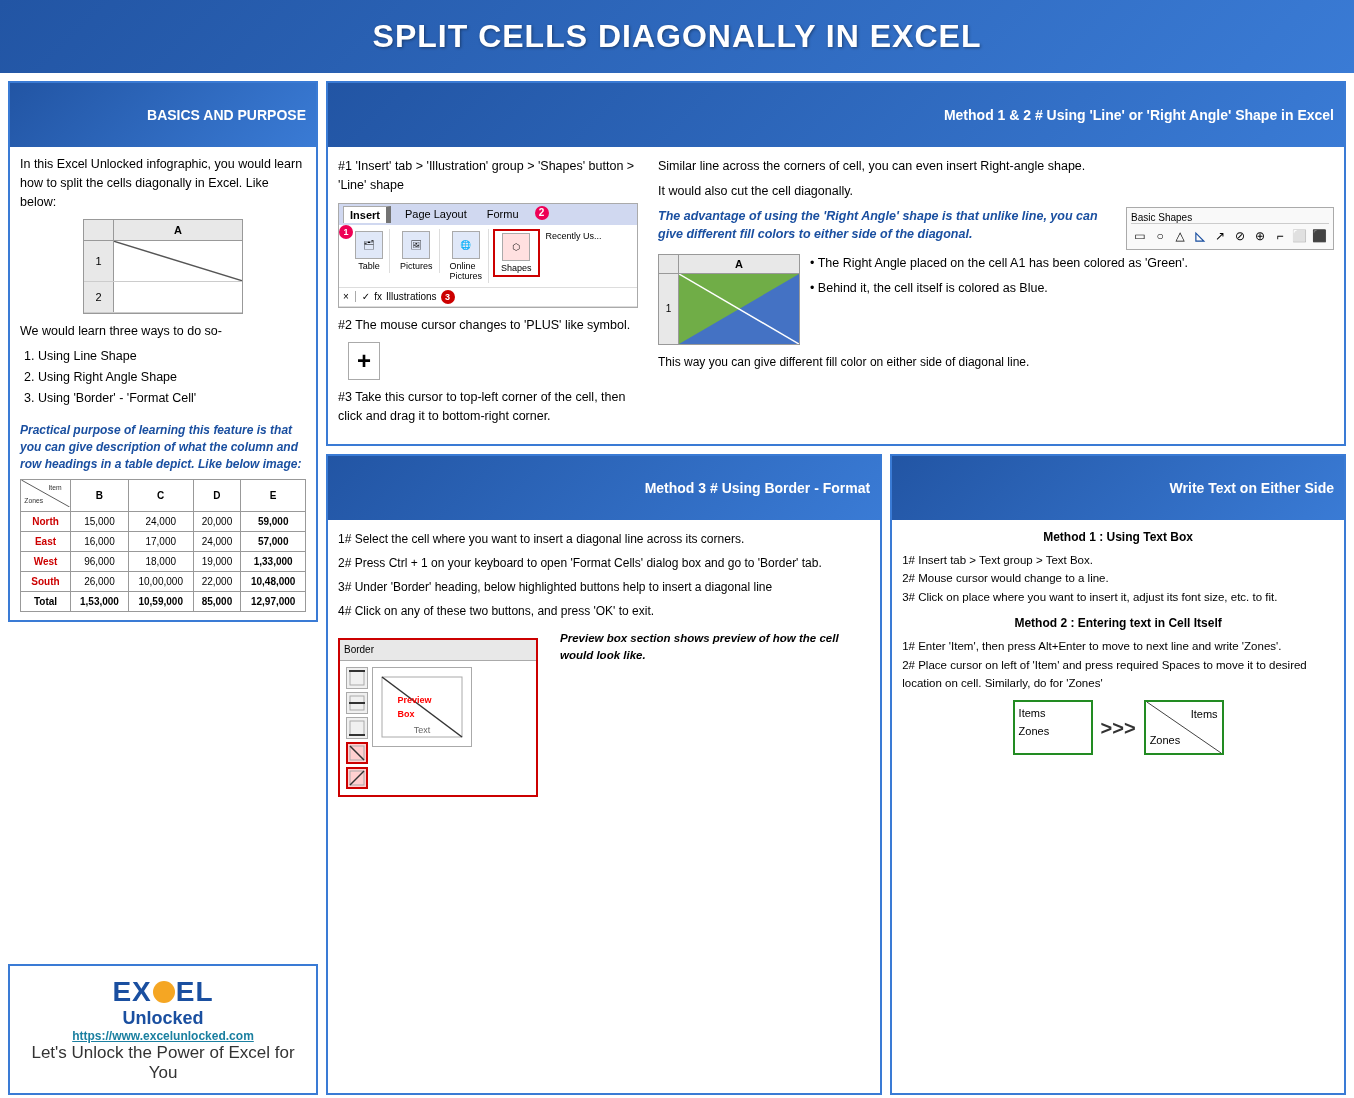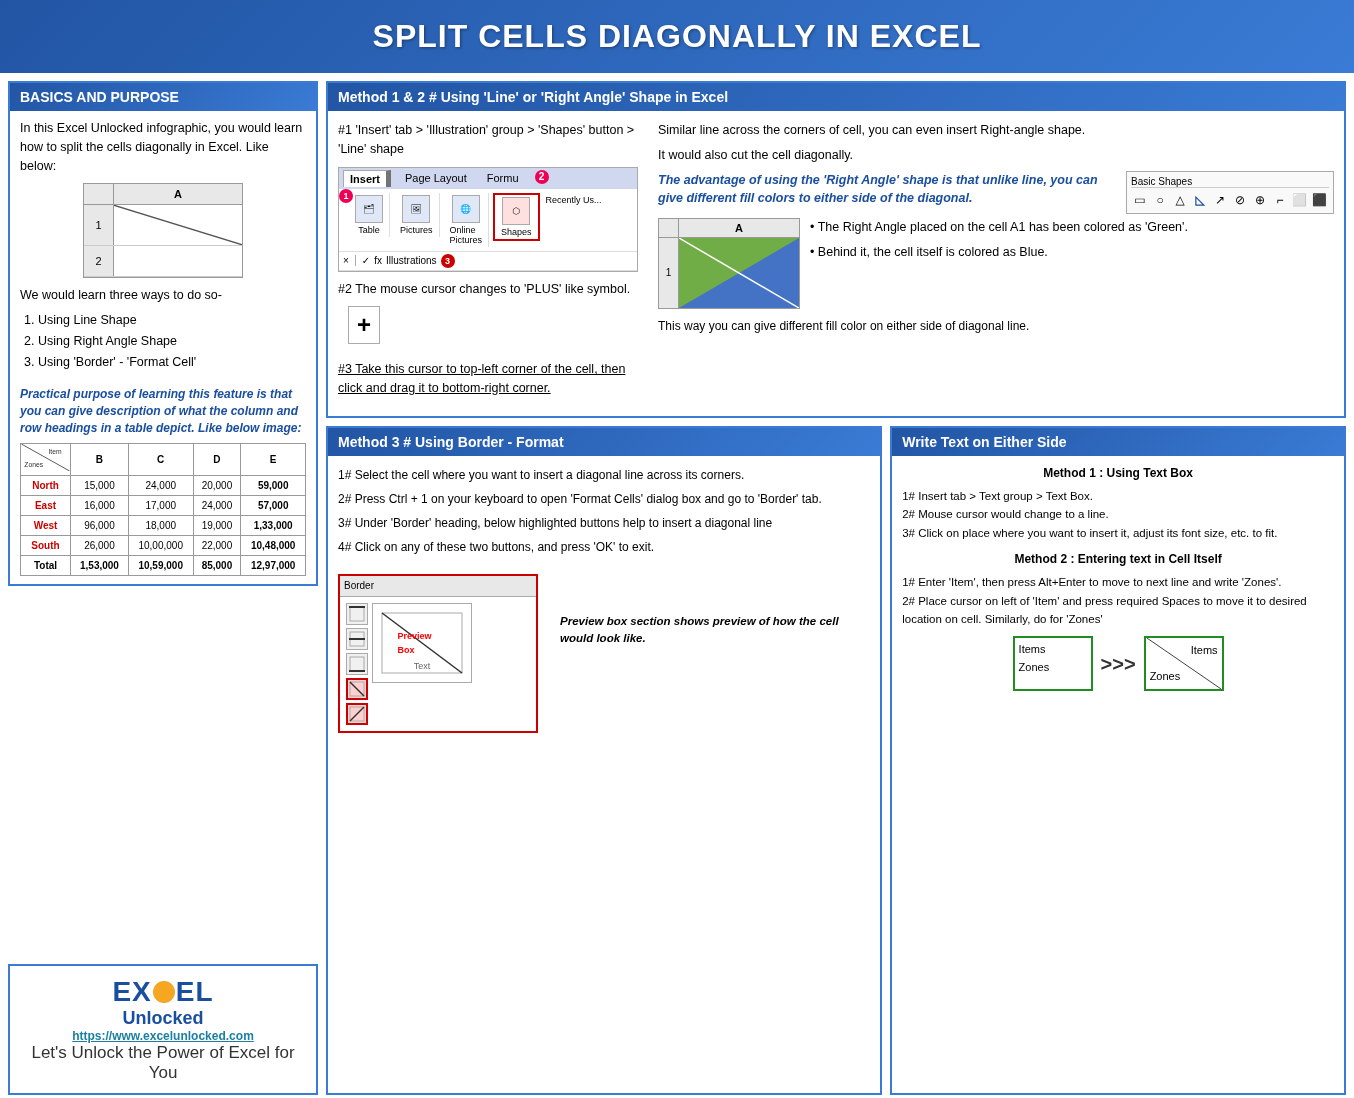--- a/index.html
+++ b/index.html
@@ -30,22 +30,22 @@
       display: flex;
       flex-direction: column;
       gap: 8px;
     }
 
     .section-header {
       background: linear-gradient(135deg, #2255a4, #3a7bd5);
       color: white;
       font-weight: 800;
       font-size: 14px;
-      padding: 6px 10px;
-      text-align: left;
+      padding: 24px 10px;
+      text-align: right;
     }
 
     .basics-box {
       border: 2px solid #3a7bd5;
       padding: 0;
     }
 
     .basics-content {
       padding: 8px 10px;
       font-size: 12.5px;
@@ -258,21 +258,20 @@
     .border-btn.active { background: #ffd0d0; border: 2px solid #cc0000; }
     .border-preview { width: 100px; height: 80px; border: 1px solid #aaa; background: white; position: relative; display: flex; align-items: center; justify-content: center; }
 
     .preview-italic {
       font-style: italic;
       font-weight: bold;
       font-size: 11.5px;
       line-height: 1.5;
       margin-left: 10px;
       flex: 1;
-      margin-top: 47px;
     }
 
     .write-text-content {
       padding: 8px 10px;
       font-size: 11.5px;
       line-height: 1.6;
     }
 
     .write-text-content .method-title { font-weight: bold; text-align: center; margin-bottom: 4px; font-size: 12px; }
 
@@ -457,21 +456,21 @@
               <span style="margin-left:4px;">fx</span>
               <span style="margin-left:4px;display:flex;align-items:center;">Illustrations</span>
               <span style="position:relative;margin-left:4px;">
                 <span style="background:#cc0000;color:white;border-radius:50%;width:14px;height:14px;font-size:9px;display:inline-flex;align-items:center;justify-content:center;font-weight:bold;">3</span>
               </span>
             </div>
           </div>
 
           <p>#2 The mouse cursor changes to 'PLUS' like symbol.</p>
           <span class="plus-icon">+</span>
-          <p style="margin-top:16px;text-decoration:underline;">#3 Take this cursor to top-left corner  of the cell, then click and drag it to bottom-right corner.</p>
+          <p style="margin-top:8px;">#3 Take this cursor to top-left corner  of the cell, then click and drag it to bottom-right corner.</p>
         </div>
 
         <div class="method12-right">
           <p>Similar line across the corners of cell, you can even insert Right-angle shape.</p>
           <p>It would also cut the cell diagonally.</p>
 
           <div style="float:right;margin-left:8px;">
             <div class="basic-shapes-box">
               <div class="basic-shapes-title">Basic Shapes</div>
               <div class="shapes-grid">

